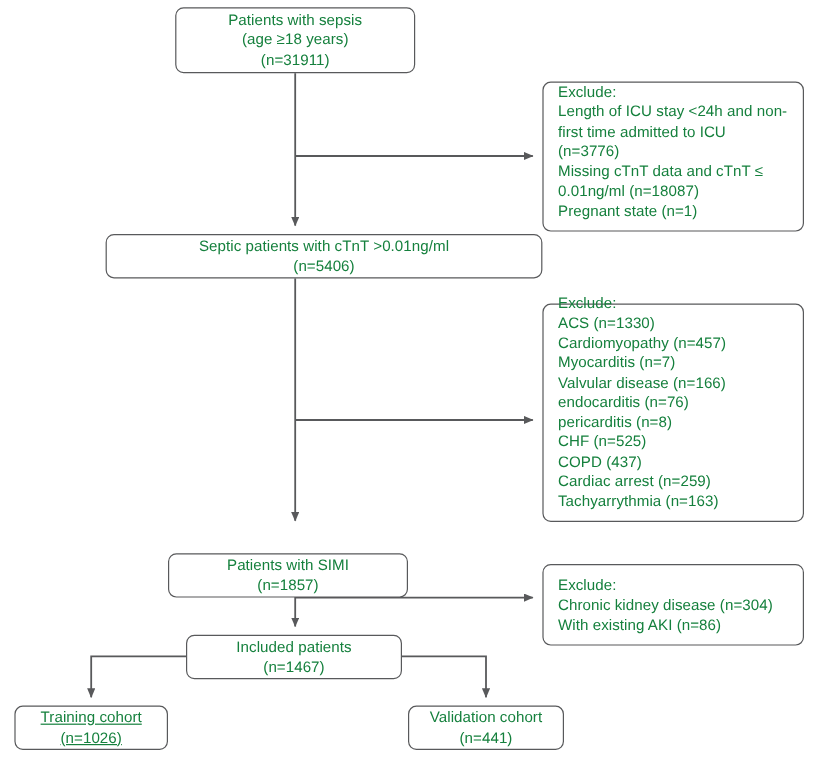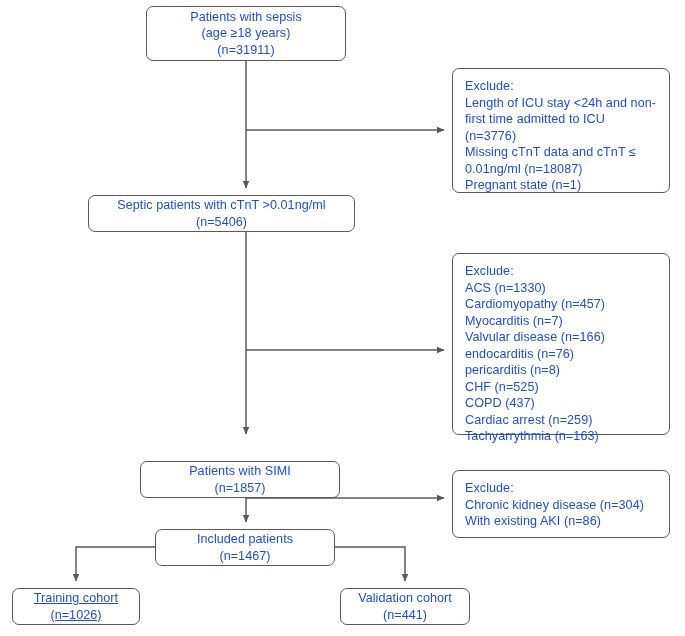--- a/index.html
+++ b/index.html
@@ -24,37 +24,37 @@
     width: 685px;
     height: 636px;
     pointer-events: none;
   }
   .node {
     position: absolute;
     box-sizing: border-box;
     border: 1.4px solid #58595b;
     border-radius: 7px;
     background: #ffffff;
-    color: #1d4ed8;
+    color: #15803d;
     display: flex;
     flex-direction: column;
     justify-content: center;
     align-items: center;
     font-size: 12.6px;
     line-height: 16.5px;
     text-align: center;
     letter-spacing: 0.05px;
   }
   .node .line {
     display: block;
     white-space: pre;
   }
   .excl {
     align-items: flex-start;
-    justify-content: space-between;
+    justify-content: flex-end;
     text-align: left;
     padding: 9px 10px 8px 12px;
   }
   .excl .line {
     display: block;
     white-space: pre;
   }
 </style>
 </head>
 <body>
@@ -96,21 +96,21 @@
   <div class="node excl" style="left:452px; top:68px; width:218px; height:125px;">
     <span class="line">Exclude:</span>
     <span class="line">Length of ICU stay &lt;24h and non-</span>
     <span class="line">first time admitted to ICU</span>
     <span class="line">(n=3776)</span>
     <span class="line">Missing cTnT data and cTnT ≤</span>
     <span class="line">0.01ng/ml (n=18087)</span>
     <span class="line">Pregnant state (n=1)</span>
   </div>
 
-  <div class="node" style="left:88px; top:195px; width:267px; height:37px;">
+  <div class="node" style="left:88px; top:195px; width:364px; height:37px;">
     <span class="line">Septic patients with cTnT &gt;0.01ng/ml</span>
     <span class="line">(n=5406)</span>
   </div>
 
   <div class="node excl" style="left:452px; top:253px; width:218px; height:182px;">
     <span class="line">Exclude:</span>
     <span class="line">ACS (n=1330)</span>
     <span class="line">Cardiomyopathy (n=457)</span>
     <span class="line">Myocarditis (n=7)</span>
     <span class="line">Valvular disease (n=166)</span>

